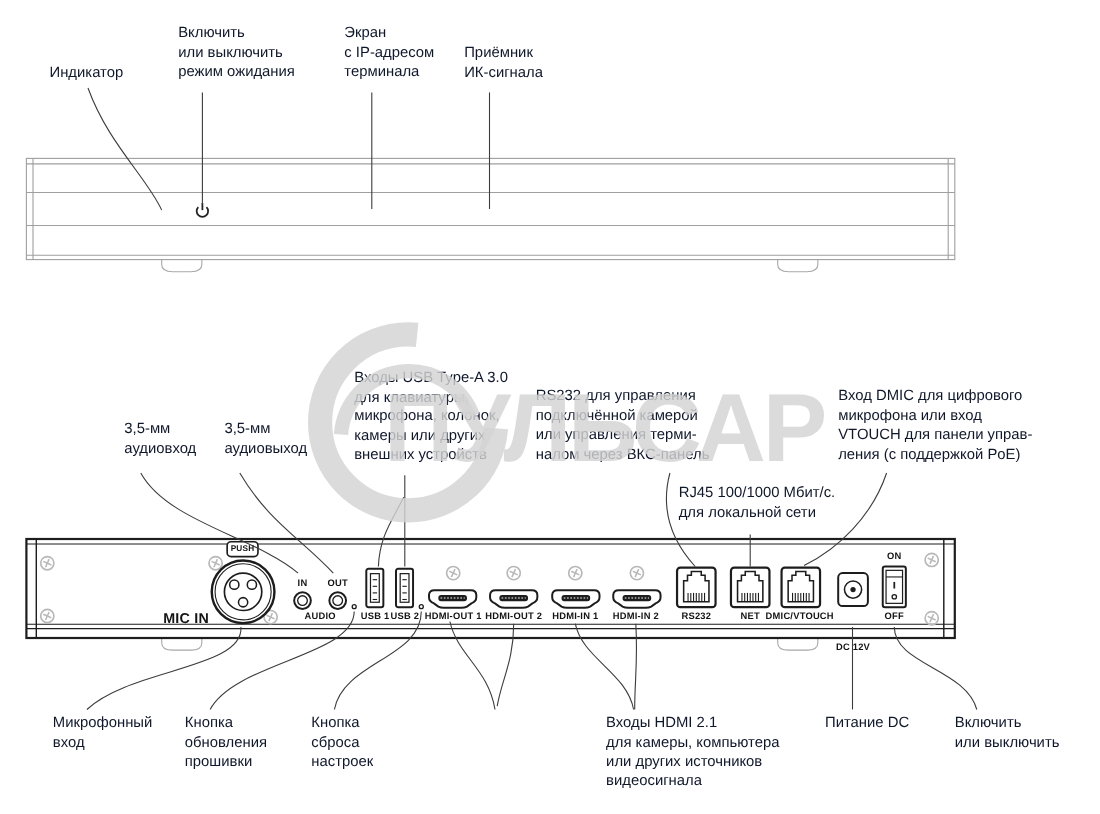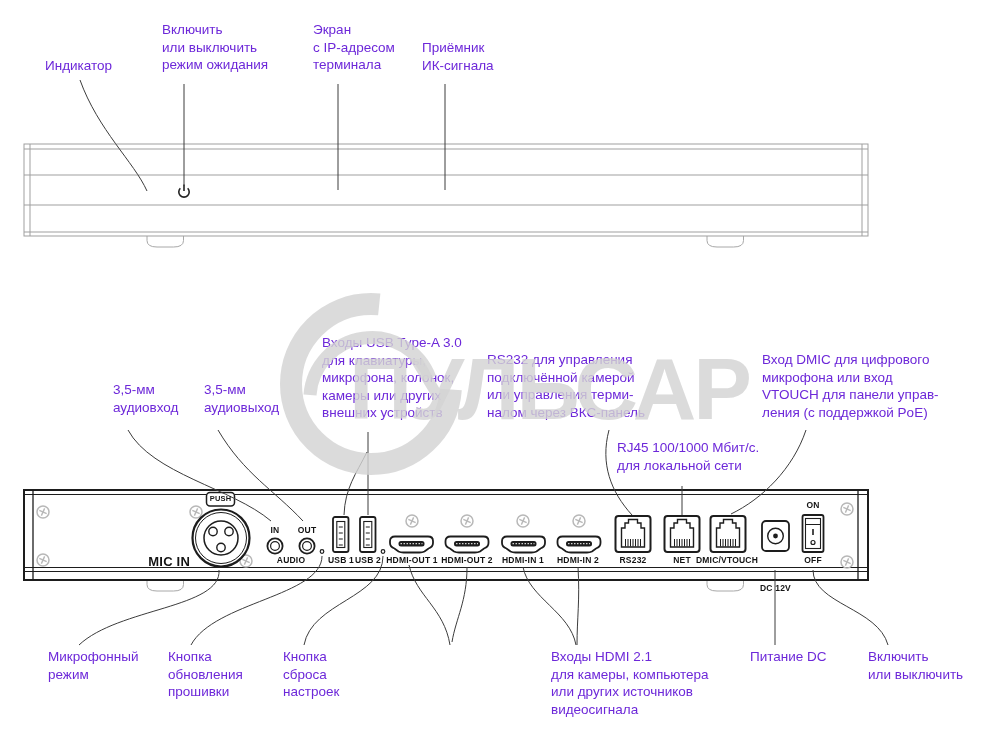--- a/index.html
+++ b/index.html
@@ -2,21 +2,21 @@
 <html><head>
 <meta charset="utf-8">
 <style>
   html,body{margin:0;padding:0;background:#fff;}
   #stage{position:relative;width:1000px;height:740px;background:#fff;overflow:hidden;
          font-family:"Liberation Sans",sans-serif;color:#1a1a1a;}
   .layer{position:absolute;left:0;top:0;}
   #art{z-index:1;}
   #labels{z-index:2;width:1000px;height:740px;pointer-events:none;}
   #wmark{z-index:3;width:852px;height:740px;pointer-events:none;}
-  .co{position:absolute;font-size:13.5px;line-height:17.5px;white-space:pre-line;color:#6d28d9;}
+  .co{position:absolute;font-size:13.5px;line-height:17.5px;white-space:pre-line;color:#0f172a;}
   .pl{position:absolute;font-size:8.5px;font-weight:bold;letter-spacing:.2px;white-space:nowrap;
       color:#141414;transform:translateX(-50%);}
   .pl-r{position:absolute;font-size:13px;font-weight:bold;letter-spacing:.2px;white-space:nowrap;
       color:#141414;transform:translateX(-100%);}
   .push{position:absolute;font-size:7.5px;font-weight:bold;letter-spacing:.2px;white-space:nowrap;
       color:#141414;transform:translateX(-50%);}
   .wm-text{position:absolute;left:349px;top:345px;font-size:88px;font-weight:bold;line-height:88px;
       letter-spacing:-3px;color:rgba(211,211,211,0.82);white-space:nowrap;}
 </style>
 </head>
@@ -215,21 +215,21 @@
 или управления терми-
 налом через ВКС-панель</div>
     <div class="co" style="left:762px;top:351px">Вход DMIC для цифрового
 микрофона или вход
 VTOUCH для панели управ-
 ления (с поддержкой PoE)</div>
     <div class="co" style="left:617px;top:439px">RJ45 100/1000 Мбит/с.
 для локальной сети</div>
 
     <div class="co" style="left:48px;top:648px">Микрофонный
-режим</div>
+вход</div>
     <div class="co" style="left:168px;top:648px">Кнопка
 обновления
 прошивки</div>
     <div class="co" style="left:283px;top:648px">Кнопка
 сброса
 настроек</div>
     <div class="co" style="left:551px;top:648px">Входы HDMI 2.1
 для камеры, компьютера
 или других источников
 видеосигнала</div>

